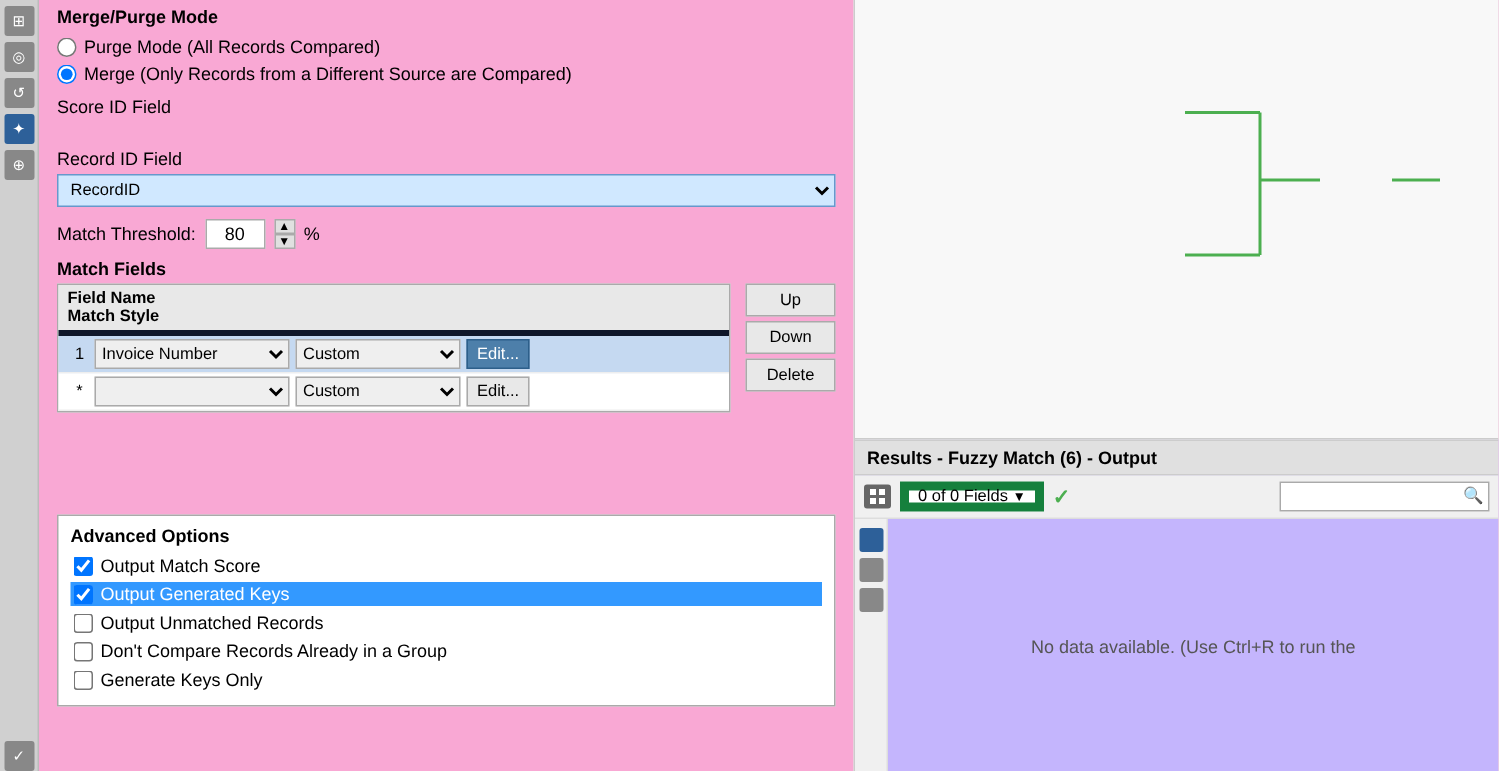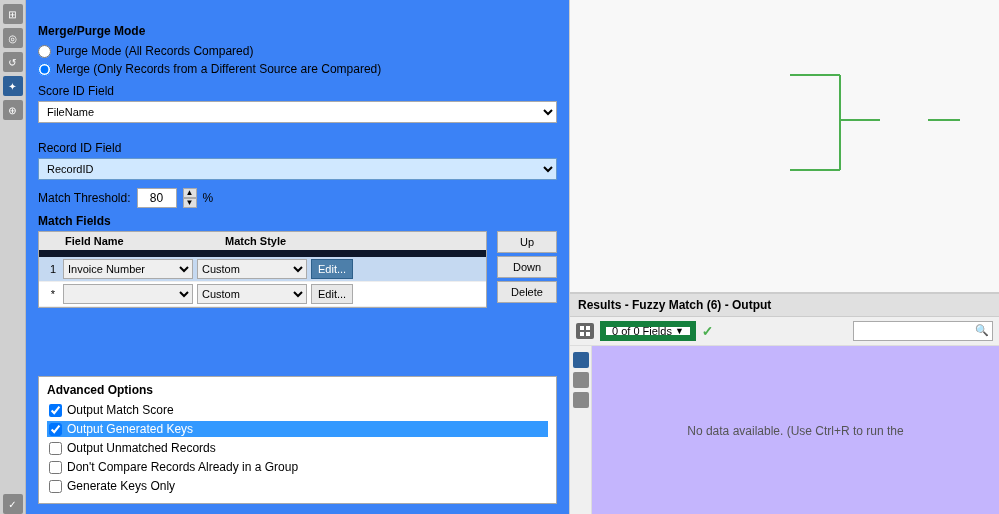--- a/index.html
+++ b/index.html
@@ -57,22 +57,22 @@
     .main-content {
       flex: 1;
       display: flex;
       flex-direction: column;
       overflow: hidden;
     }
 
     
     .config-panel {
       flex: 1;
-      padding: 24px 12px;
-      background: #3b82f6;
+      padding: 4px 12px;
+      background: #f9a8d4;
       overflow-y: auto;
     }
 
     .section-title {
       font-weight: bold;
       font-size: 12px;
       margin-bottom: 6px;
       color: #000;
     }
 
@@ -152,22 +152,23 @@
       line-height: 1;
     }
 
     .percent-label {
       font-size: 12px;
     }
 
     .match-fields-header {
       display: flex;
       background: #e8e8e8;
-      border-bottom: 7px solid #0f172a;
+      border-bottom: 4px solid #0f172a;
       padding: 3px 6px;
+      flex-direction: column;
     }
 
     .mf-col-num {
       width: 20px;
     }
 
     .mf-col-name {
       width: 160px;
       font-weight: bold;
       font-size: 11px;
@@ -452,23 +453,20 @@
 
         <div class="radio-group">
           <label>
             <input type="radio" name="mode" checked="" style="">
             <span>Merge (Only Records from a Different Source are Compared)</span>
           </label>
         </div>
 
         
         <div class="field-label">Score ID Field</div>
-        <select class="select-field">
-          <option>FileName</option>
-        </select>
 
         <div style="height:10px;"></div>
 
         
         <div class="field-label">Record ID Field</div>
         <select class="select-field highlighted">
           <option>RecordID</option>
         </select>
 
         

